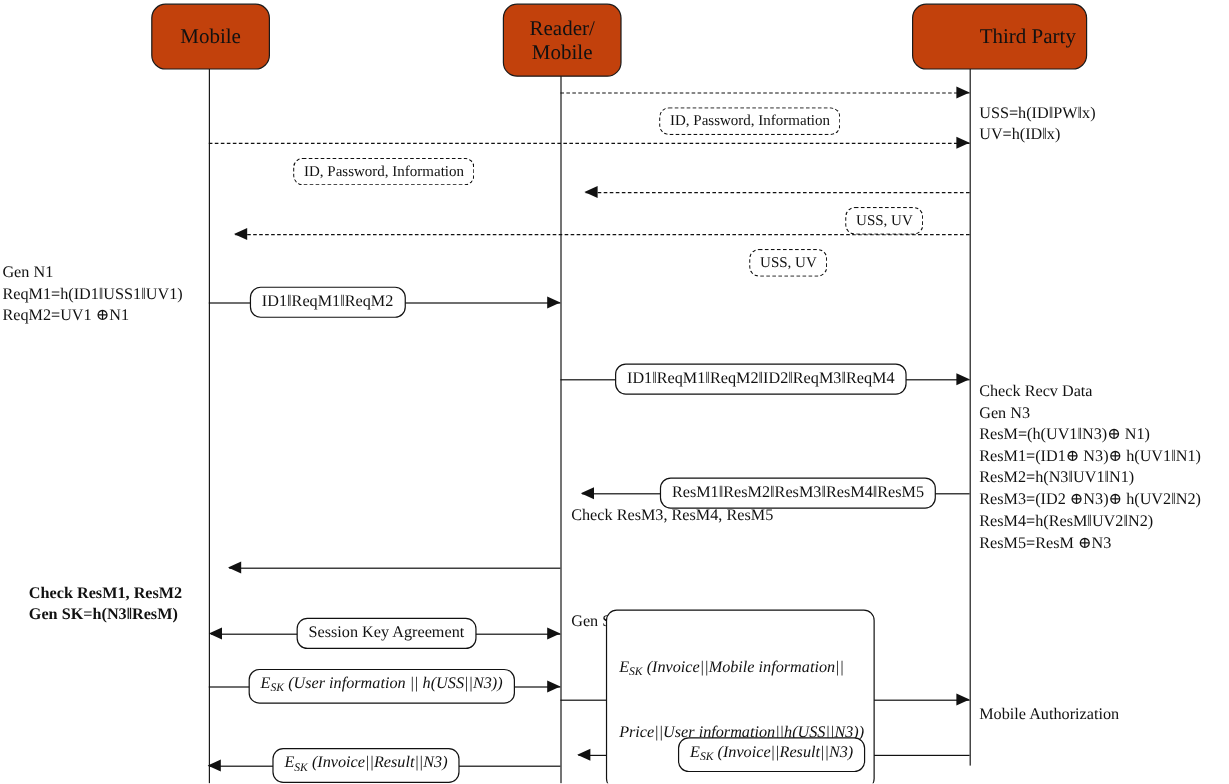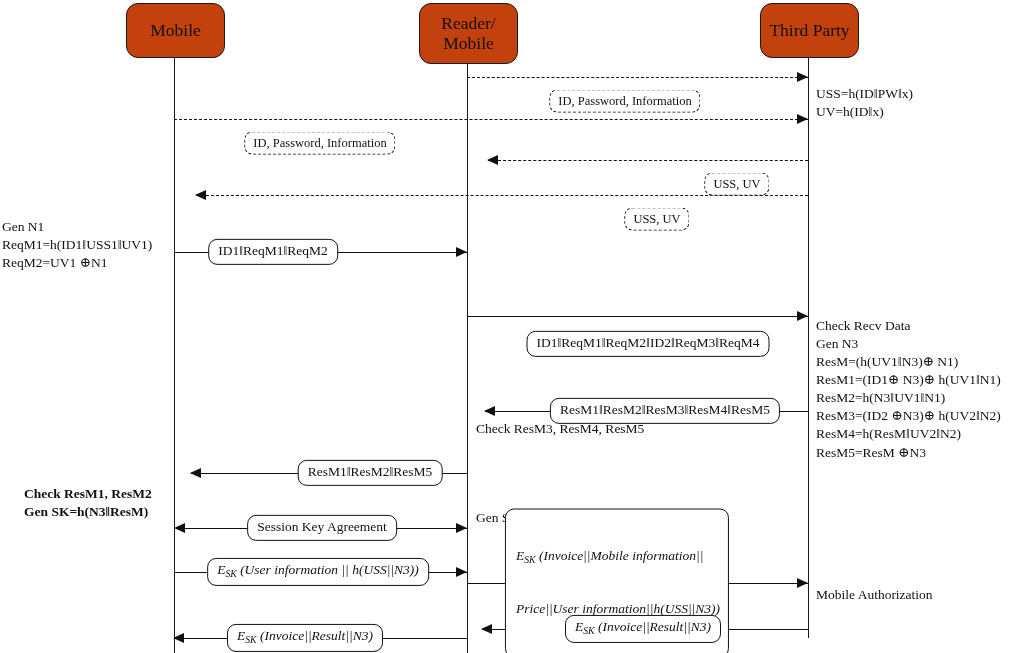--- a/index.html
+++ b/index.html
@@ -95,21 +95,21 @@
   <div class="lifeline" style="left:467px;top:62px;height:591px;"></div>
   <div class="lifeline" style="left:808px;top:56px;height:582px;"></div>
 
   <div class="actor" style="left:126px;top:3px;width:97px;height:53px;">
     <span>Mobile</span>
   </div>
   <div class="actor" style="left:419px;top:3px;width:97px;height:59px;white-space:pre;">
     <span>Reader/
 Mobile</span>
   </div>
-  <div class="actor" style="left:760px;top:3px;width:97px;height:53px;">
+  <div class="actor" style="left:760px;top:3px;width:97px;height:53px;padding-left:47px;">
     <span>Third Party</span>
   </div>
 
   <div class="msg dashed" style="left:467px;top:77px;width:341px;">
     <div class="line"></div>
     <div class="head r" style="left:330px;"></div>
   </div>
   <div class="cap dash" style="left:625px;top:77px;">ID, Password, Information</div>
 
   <div class="msg dashed" style="left:174px;top:119px;width:634px;">
@@ -133,33 +133,32 @@
   <div class="msg" style="left:174px;top:252px;width:293px;">
     <div class="line"></div>
     <div class="head r" style="left:282px;"></div>
   </div>
   <div class="cap" style="left:273px;top:252px;">ID1‖ReqM1‖ReqM2</div>
 
   <div class="msg" style="left:467px;top:316px;width:341px;">
     <div class="line"></div>
     <div class="head r" style="left:330px;"></div>
   </div>
-  <div class="cap" style="left:648px;top:316px;margin-top:28px;">ID1‖ReqM1‖ReqM2‖ID2‖ReqM3‖ReqM4</div>
+  <div class="cap" style="left:634px;top:316px;">ID1‖ReqM1‖ReqM2‖ID2‖ReqM3‖ReqM4</div>
 
   <div class="msg" style="left:485px;top:411px;width:323px;">
     <div class="line"></div>
     <div class="head l" style="left:-1px;"></div>
   </div>
   <div class="cap" style="left:665px;top:411px;">ResM1‖ResM2‖ResM3‖ResM4‖ResM5</div>
 
   <div class="msg" style="left:191px;top:473px;width:276px;">
     <div class="line"></div>
     <div class="head l" style="left:-1px;"></div>
   </div>
-  <div class="cap" style="left:370px;top:473px;">ResM1‖ResM2‖ResM5</div>
 
   <div class="msg" style="left:176px;top:528px;width:291px;">
     <div class="line"></div>
     <div class="head l" style="left:-2px;"></div>
     <div class="head r" style="left:280px;"></div>
   </div>
   <div class="cap" style="left:322px;top:528px;">Session Key Agreement</div>
 
   <div class="msg" style="left:174px;top:572px;width:293px;">
     <div class="line"></div>

